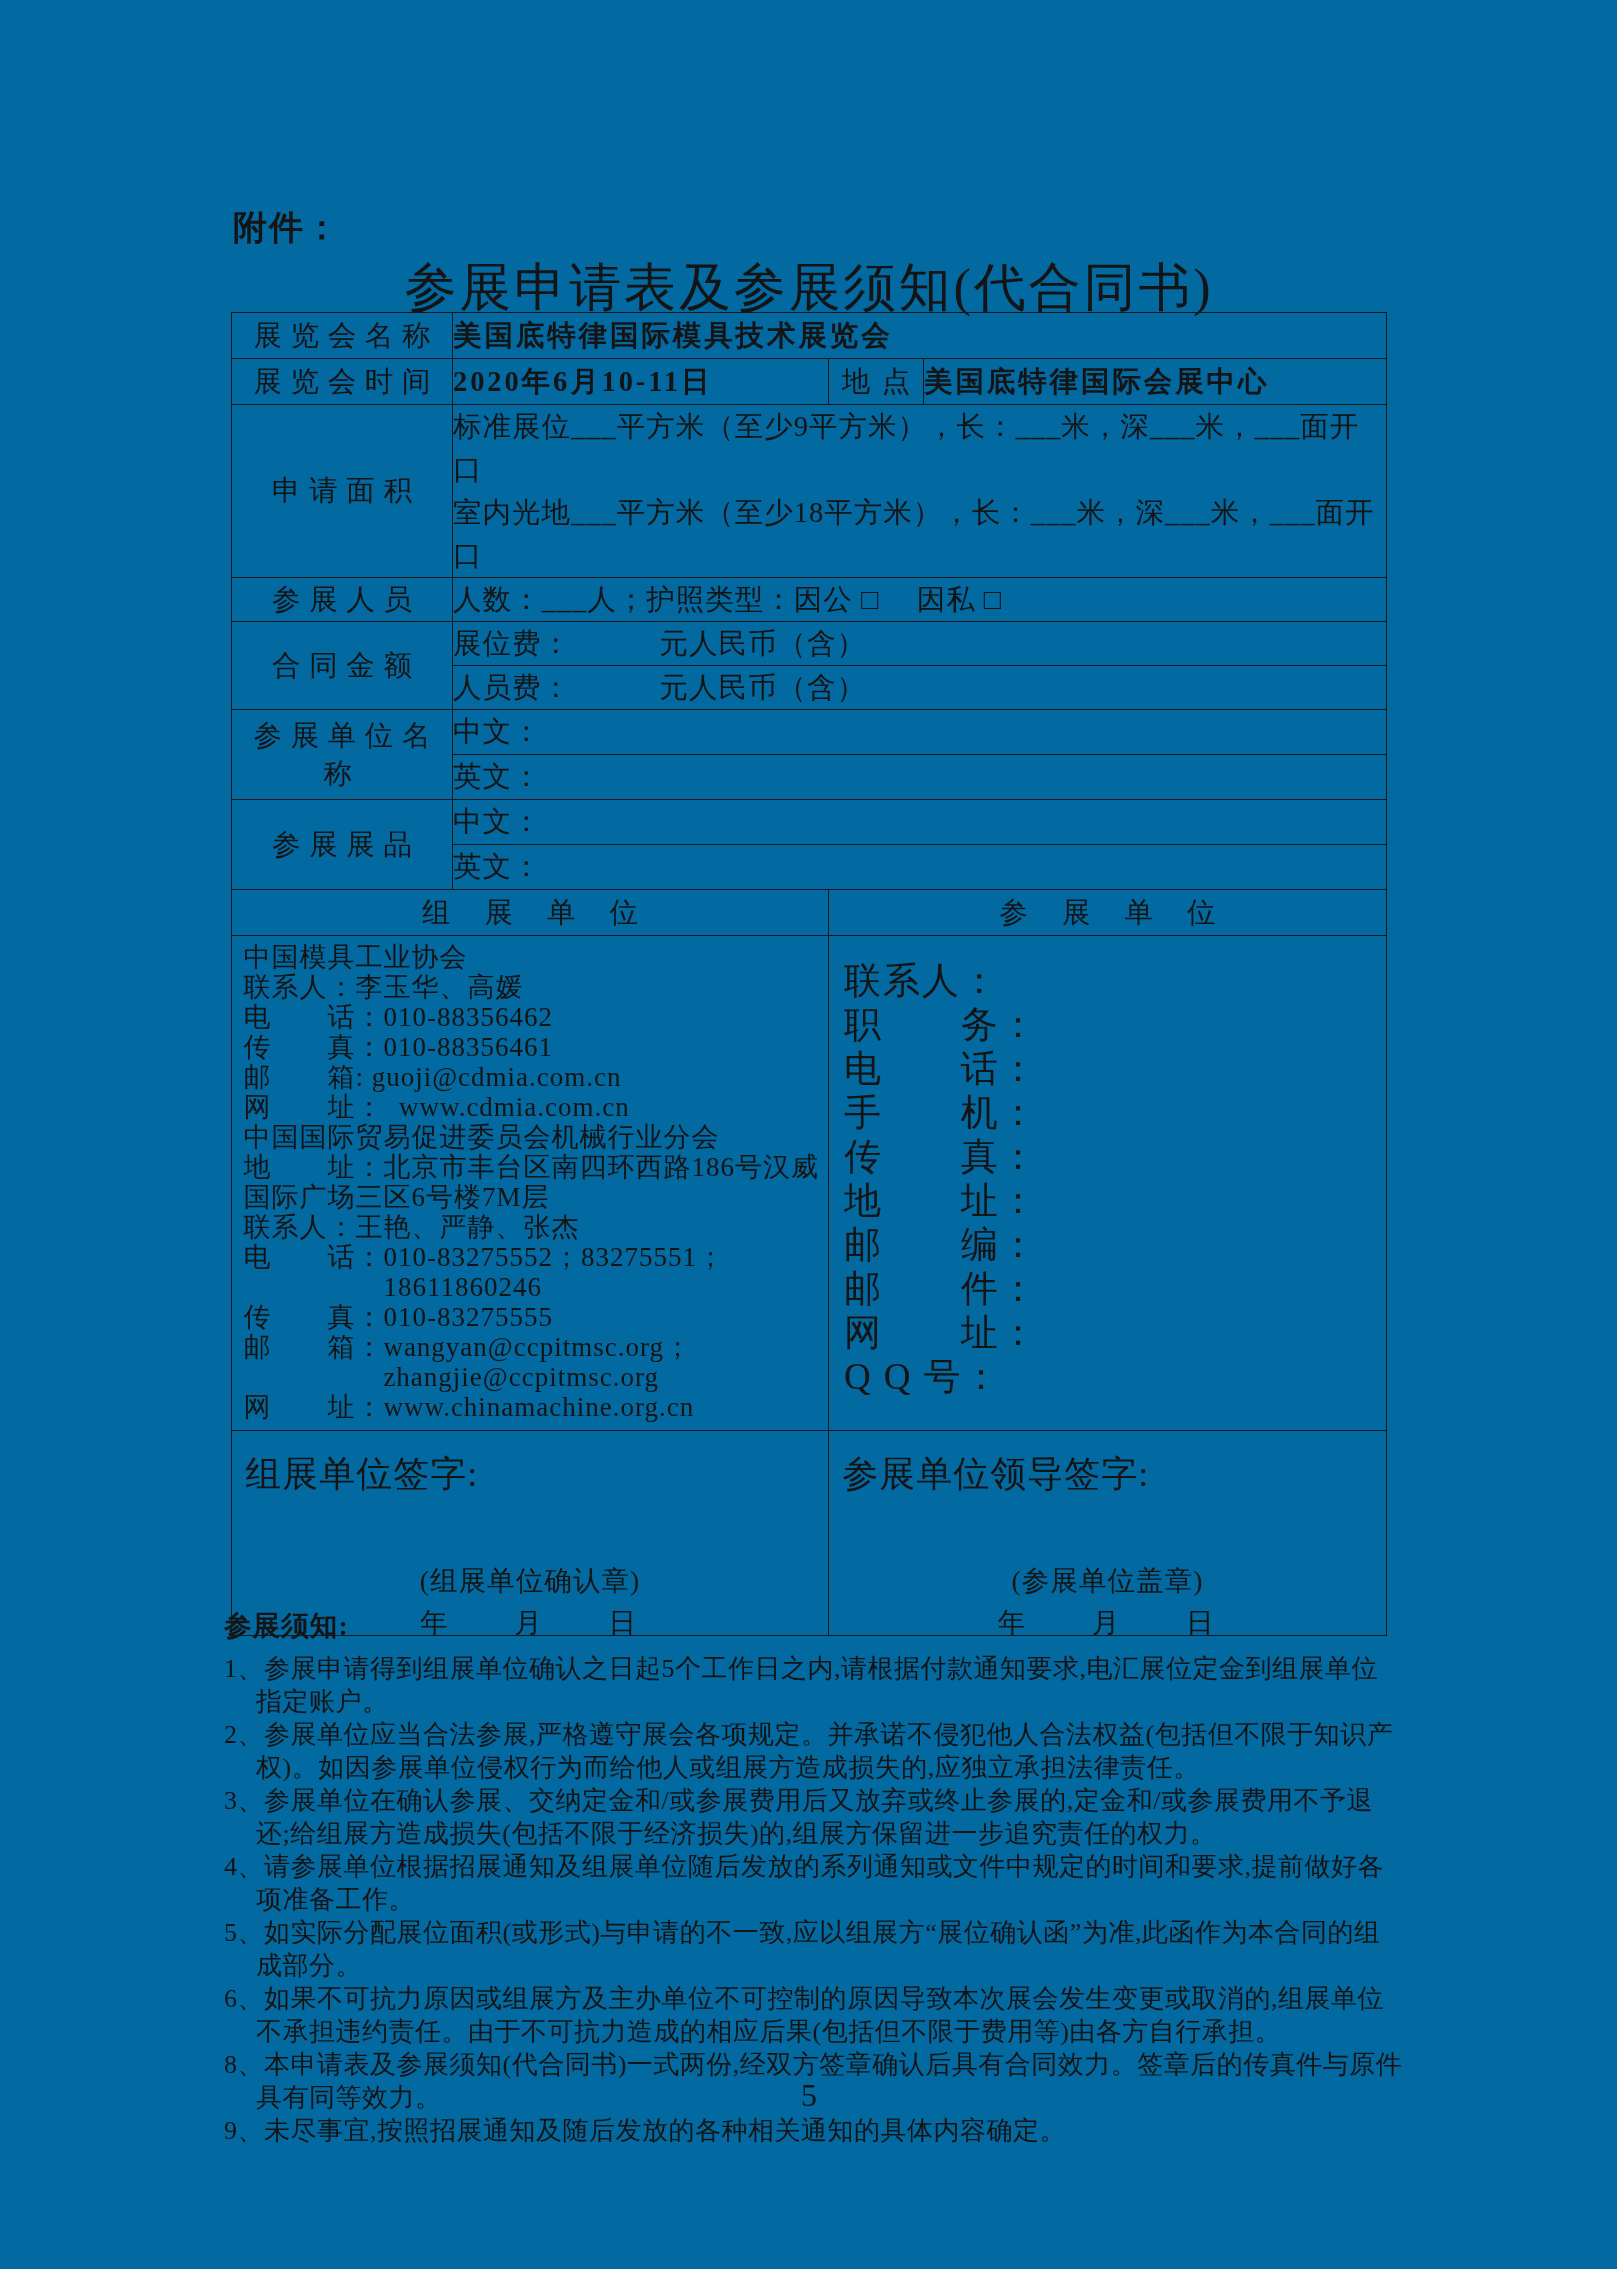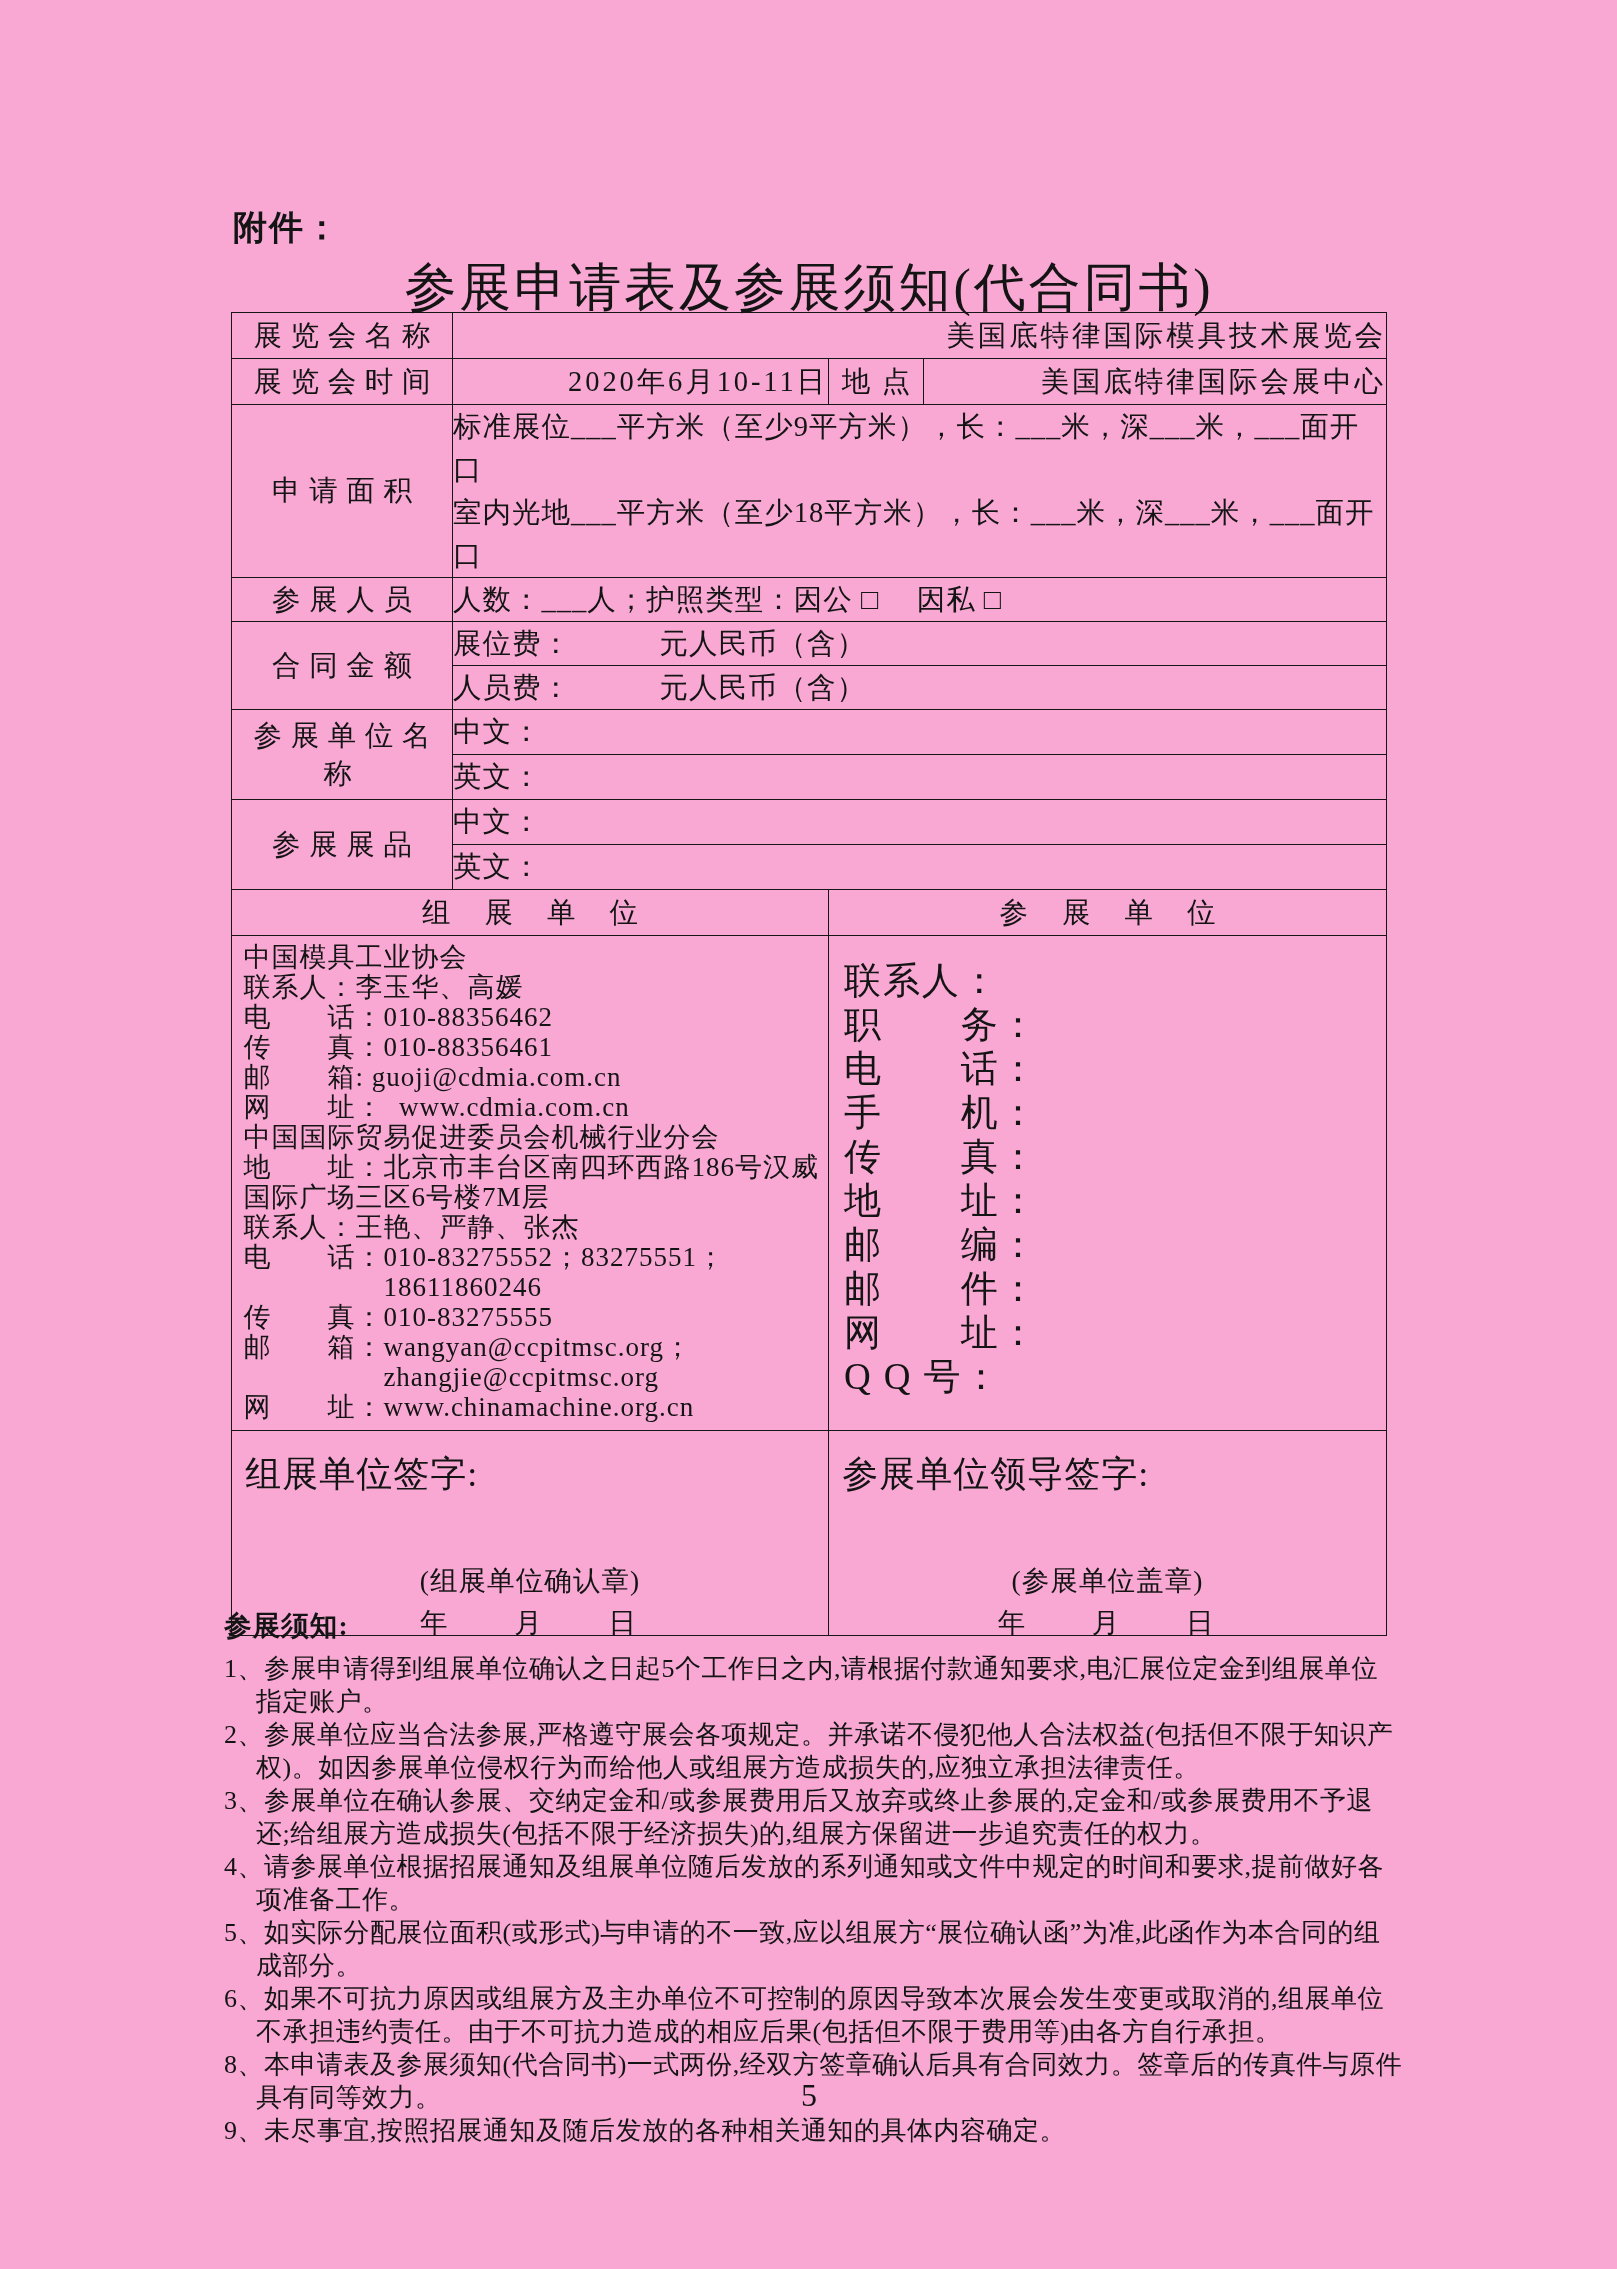--- a/index.html
+++ b/index.html
@@ -1,19 +1,19 @@
 <!DOCTYPE html>
 <html style="font-size:15px"><head>
 <meta charset="utf-8">
 <style>
   html,body{margin:0;padding:0;background:#9a9a9a;}
   .page{
     position:relative;
     width:1618px;height:2269px;
-    background:#f9a8d4;
+    background:#0369a1;
     color:#141414;
     font-family:"Liberation Serif","DejaVu Serif",serif;
     overflow:hidden;
     margin:0 auto;
   }
   .attachment{
     position:absolute;left:233px;top:205px;
     font-size:34px;font-weight:bold;
     font-family:"Liberation Sans","DejaVu Sans",sans-serif;
     letter-spacing:1.9px;
@@ -29,21 +29,21 @@
     border-collapse:collapse;table-layout:fixed;
   }
   .form-table td{
     border:1.9px solid #161616;
     font-size:28.5px;
     padding:0;
     overflow:hidden;
   }
   .lbl{text-align:center;letter-spacing:8.6px;text-indent:8.6px;}
   .lbl2{text-align:center;letter-spacing:11.4px;text-indent:11.4px;}
-  .val-c{text-align:right;letter-spacing:2.9px;}
+  .val-c{text-align:left;letter-spacing:2.9px;font-weight:bold;}
   .val-l{text-align:left;padding-left:13.3px;letter-spacing:1px;}
   .area-cell{padding-left:13.3px;}
   .area-cell div{line-height:43px;letter-spacing:1px;}
   .hdr{text-align:center;letter-spacing:34px;text-indent:34px;font-size:30px;}
   .org-cell{vertical-align:top;padding:5.7px 5.7px 0 11.4px !important;}
   .org-cell div{font-size:27px;line-height:30px;white-space:pre-wrap;letter-spacing:1px;}
   .exh-cell{vertical-align:top;padding:23px 5.7px 0 15px !important;}
   .exh-cell div{font-size:37px;line-height:44px;white-space:pre-wrap;letter-spacing:1.9px;}
   .sig-cell{position:relative;height:204px;}
   .sig-label{position:absolute;top:19px;left:13.3px;font-size:36px;letter-spacing:1px;}

